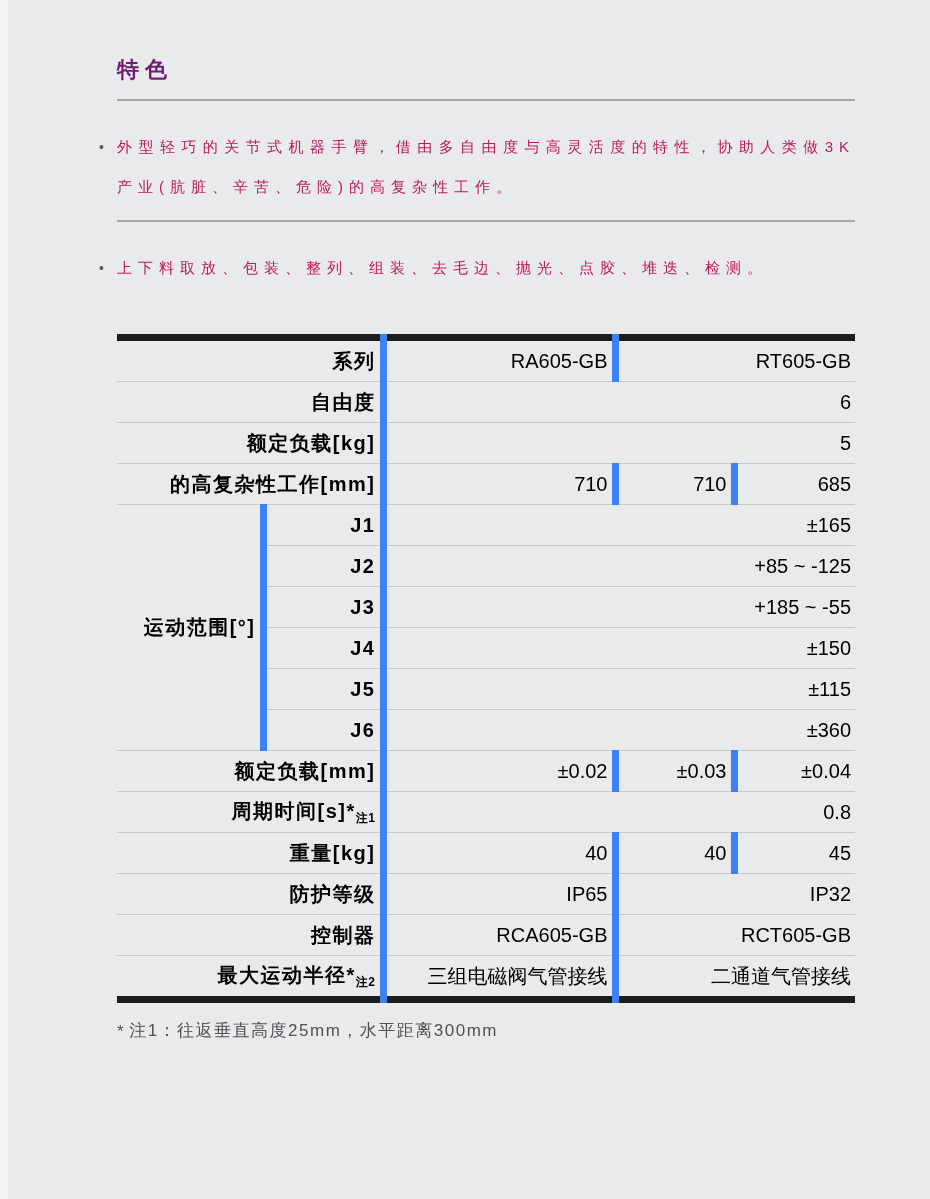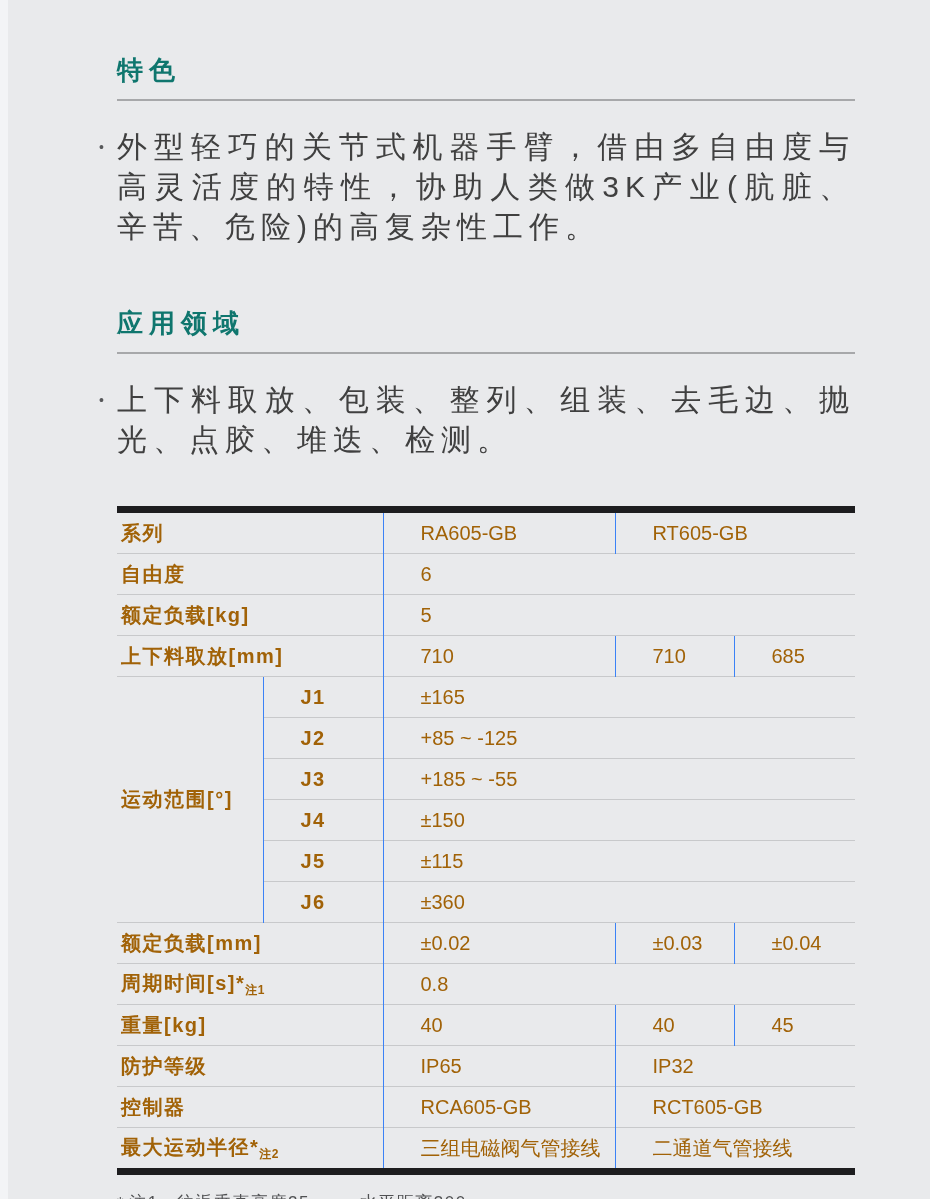--- a/index.html
+++ b/index.html
@@ -13,23 +13,23 @@
     position: absolute; left: 0; top: 0;
     width: 8px; height: 1199px;
     background: #f3f4f6;
   }
   .content {
     box-sizing: border-box;
     width: 930px;
     padding: 54px 75px 0 117px;
   }
   .section-title {
-    font-size: 26px;
+    font-size: 22px;
     font-weight: bold;
-    color: #0f766e;
+    color: #701a75;
     letter-spacing: 6px;
     line-height: 32px;
     margin: 0;
   }
   .rule {
     height: 0;
     border-bottom: 2px solid #a7a8aa;
     margin-top: 13px;
   }
   .bullet {
@@ -38,53 +38,53 @@
   }
   .bullet .dot {
     flex: 0 0 18px;
     font-size: 14px;
     line-height: 40px;
     color: #57585a;
   }
   .bullet p {
     margin: 0;
     flex: 1;
-    font-size: 30px;
+    font-size: 15px;
     line-height: 40px;
     letter-spacing: 6px;
-    color: #404040;
+    color: #be185d;
     text-align: justify;
   }
   .sec2 { margin-top: 60px; }
 
   table.spec {
     width: 738px;
     margin-top: 46px;
     border-collapse: collapse;
     table-layout: fixed;
     border-top: 7px solid #1d1d1f;
     border-bottom: 7px solid #1d1d1f;
   }
   table.spec td {
     height: 40px;
-    text-align: left;
+    text-align: right;
     vertical-align: middle;
     font-size: 20px;
-    color: #a16207;
+    color: #000000;
     border-top: 1px solid #c8c9cb;
     padding: 0 4px;
     overflow: hidden;
     white-space: nowrap;
   }
   table.spec tr.first td { border-top: none; }
   table.spec td.lbl {
     font-weight: bold;
     letter-spacing: 1.5px;
   }
-  table.spec td.vl { border-left: 1px solid #3b82f6; padding-left: 37px; }
+  table.spec td.vl { border-left: 7px solid #3b82f6; padding-left: 37px; }
   table.spec td .note {
     font-size: 12px;
     font-weight: bold;
     vertical-align: -4px;
     letter-spacing: 0.5px;
   }
   .footnotes {
     margin-top: 13px;
   }
   .footnote {
@@ -107,21 +107,20 @@
 
 <div class="content">
 
   <h2 class="section-title">特色</h2>
   <div class="rule"></div>
   <div class="bullet">
     <span class="dot">•</span>
     <p>外型轻巧的关节式机器手臂，借由多自由度与高灵活度的特性，协助人类做3K产业(肮脏、辛苦、危险)的高复杂性工作。</p>
   </div>
 
-  <h2 class="section-title sec2">应用领域</h2>
   <div class="rule"></div>
   <div class="bullet">
     <span class="dot">•</span>
     <p>上下料取放、包装、整列、组装、去毛边、抛光、点胶、堆迭、检测。</p>
   </div>
 
   <table class="spec">
     <colgroup>
       <col style="width:146px">
         <col style="width:120px">
@@ -137,21 +136,21 @@
     </tr>
     <tr>
       <td class="lbl" colspan="2">自由度</td>
       <td class="vl" colspan="3">6</td>
     </tr>
     <tr>
       <td class="lbl" colspan="2">额定负载[kg]</td>
       <td class="vl" colspan="3">5</td>
     </tr>
     <tr>
-      <td class="lbl" colspan="2">上下料取放[mm]</td>
+      <td class="lbl" colspan="2">的高复杂性工作[mm]</td>
       <td class="vl">710</td>
       <td class="vl">710</td>
       <td class="vl">685</td>
     </tr>
     <tr>
       <td class="lbl" rowspan="6">运动范围[°]</td>
       <td class="lbl vl">J1</td>
       <td class="vl" colspan="3">±165</td>
     </tr>
     <tr>

